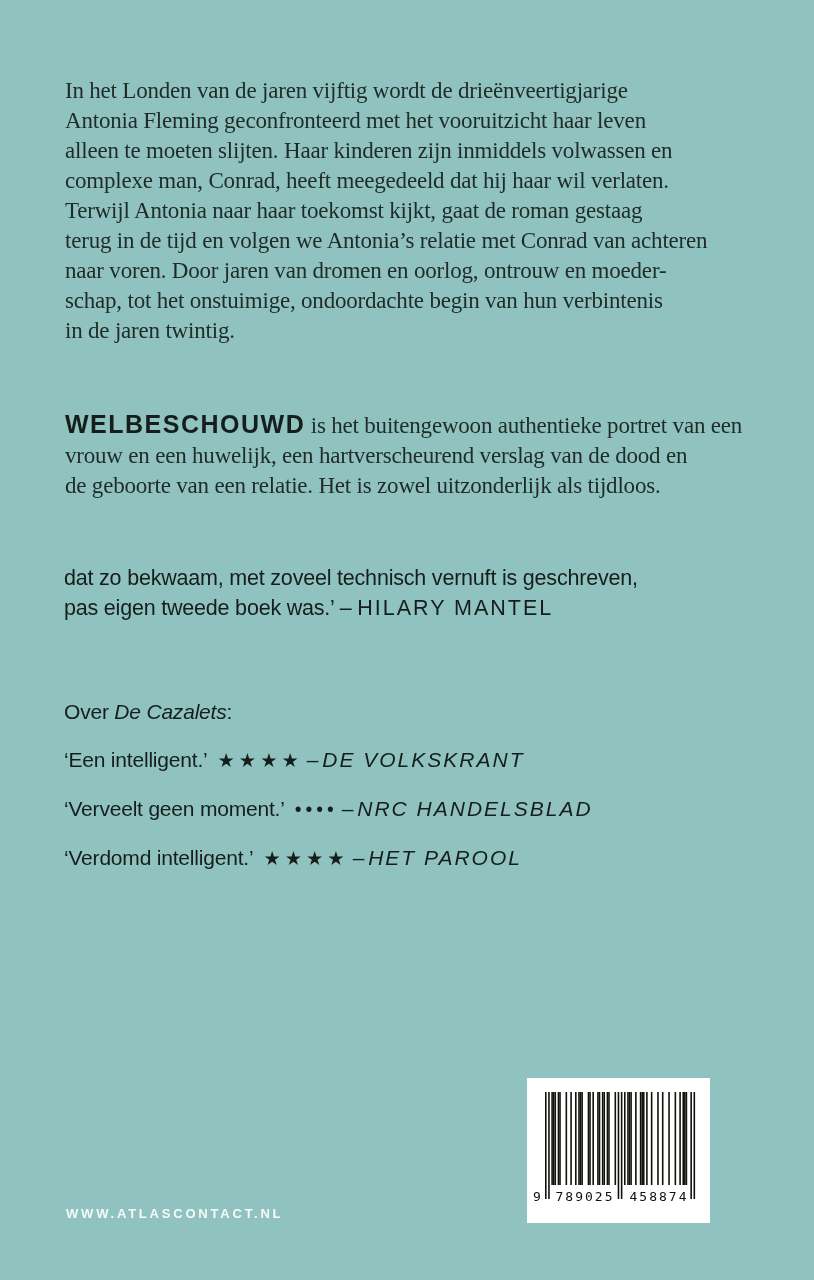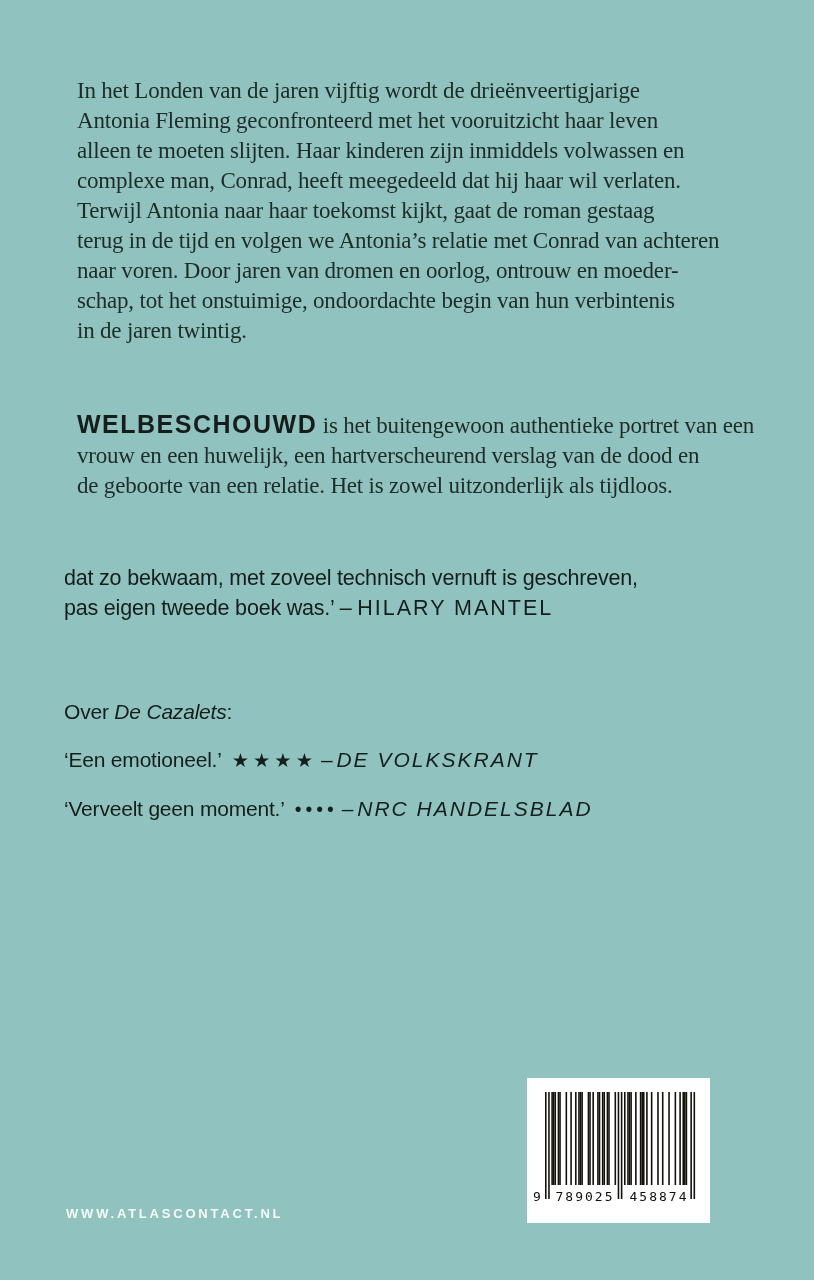--- a/index.html
+++ b/index.html
@@ -19,21 +19,20 @@
     overflow:hidden;
     margin:0 auto;
   }
   
   .serif{
     font-family:"Liberation Serif","DejaVu Serif",serif;
     font-size:23px;
     line-height:30px;
     letter-spacing:-0.2px;
     color:var(--ink-serif);
-    margin-left:12px;
   }
   .line{white-space:nowrap;}
   .synopsis{position:absolute;left:65px;top:76px;}
   .blurb{position:absolute;left:65px;top:409px;}
   .title-word{
     font-family:"Liberation Sans","DejaVu Sans",sans-serif;
     font-weight:800;
     font-size:25px;
     letter-spacing:1.5px;
     color:var(--ink-sans);
@@ -114,24 +113,27 @@
     <div class="line">
       <span>pas eigen tweede boek was.’ – </span><span class="caps-spaced">HILARY MANTEL</span>
     </div>
   </section>
 
   <section class="reviews sans">
     <div class="line">
       <span>Over </span><span class="it">De Cazalets</span><span>:</span>
     </div>
     <div class="review-item">
-      <span>‘Een emotioneel.’</span><span class="rating">★★★★</span><span class="dash">–</span><span class="review-source">DE VOLKSKRANT</span>
+      <span>‘Een intelligent.’</span><span class="rating">★★★★</span><span class="dash">–</span><span class="review-source">DE VOLKSKRANT</span>
     </div>
     <div class="review-item">
       <span>‘Verveelt geen moment.’</span><span class="rating">••••</span><span class="dash">–</span><span class="review-source">NRC HANDELSBLAD</span>
+    </div>
+    <div class="review-item">
+      <span>‘Verdomd intelligent.’</span><span class="rating">★★★★</span><span class="dash">–</span><span class="review-source">HET PAROOL</span>
     </div>
   </section>
 
   <div class="site">WWW.ATLASCONTACT.NL</div>
 
   <div class="barcode-box">
     <svg width="151" height="107" viewBox="0 0 151 107">
         <rect x="0.00" y="0" width="1.58" height="107"></rect>
         <rect x="3.16" y="0" width="1.58" height="107"></rect>
         <rect x="6.32" y="0" width="1.58" height="93"></rect>

